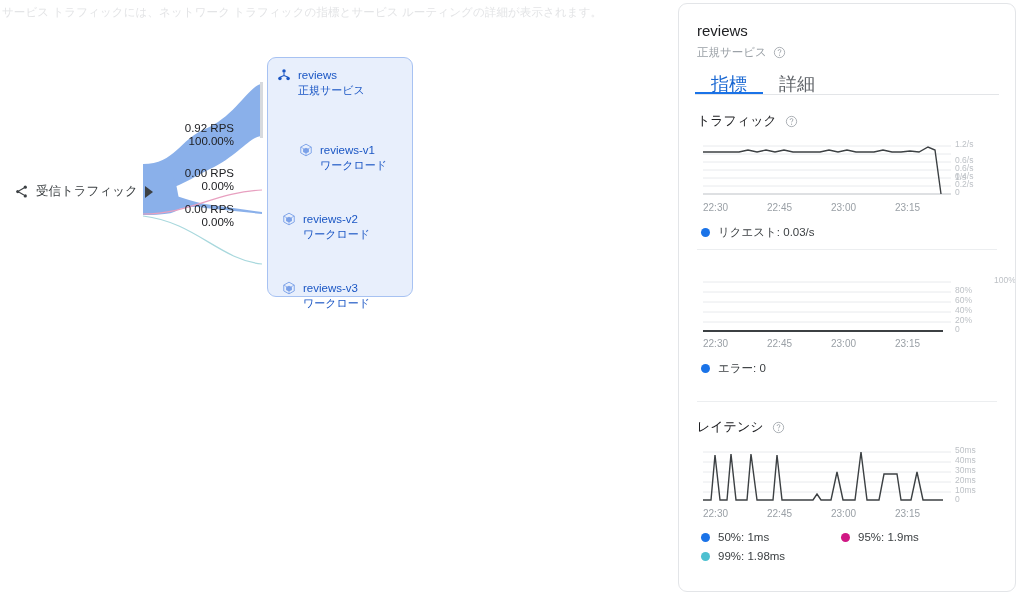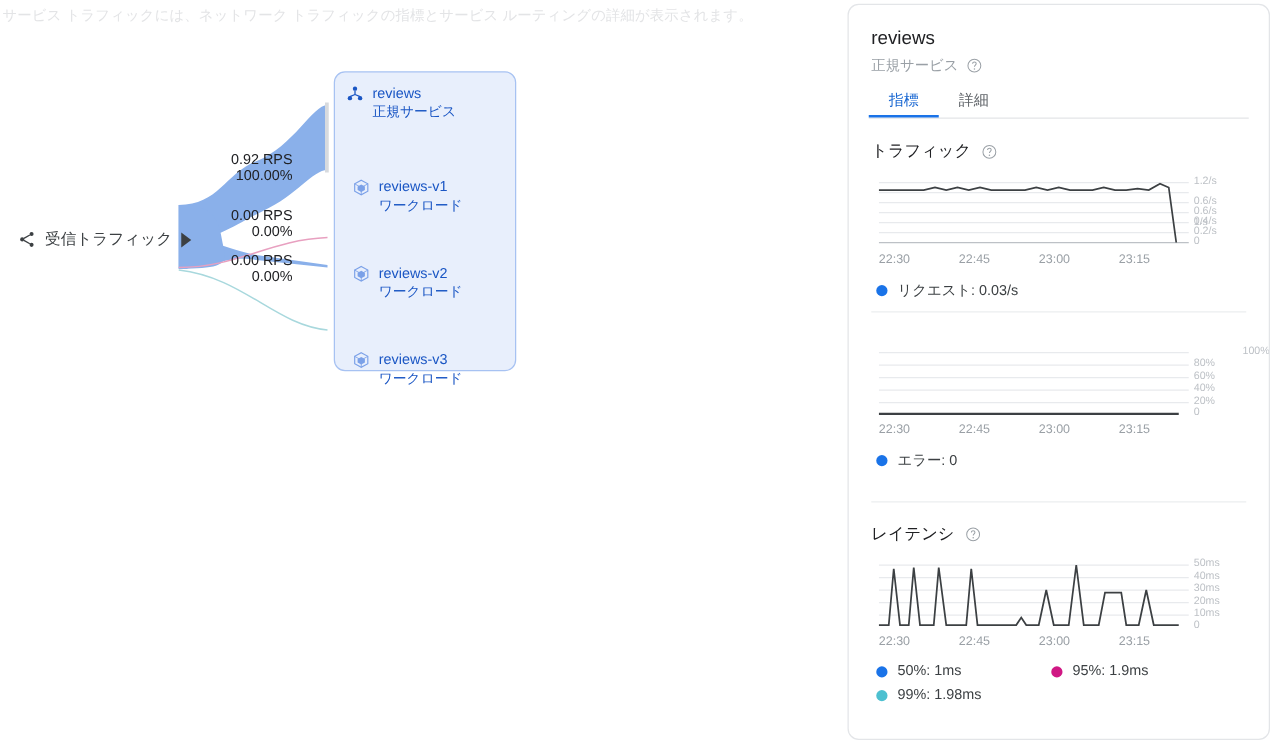--- a/index.html
+++ b/index.html
@@ -58,21 +58,21 @@
     background: #e8effc;
     border: 1px solid #a7c2f2;
     border-radius: 9px;
   }
   .node-row { position: absolute; display: flex; gap: 7px; align-items: flex-start; }
   .node-row .ico { flex: 0 0 auto; margin-top: 1px; }
   .node-txt { line-height: 14px; }
   .node-title { font-size: 11.5px; color: #1a56c4; white-space: nowrap; }
   .node-sub { font-size: 11px; color: #1a56c4; white-space: nowrap; }
   .n-svc  { left: 9px;  top: 9px; }
-  .n-v1   { left: 14px; top: 84px; }
+  .n-v1   { left: 31px; top: 84px; }
   .n-v2   { left: 14px; top: 153px; }
   .n-v3   { left: 14px; top: 222px; }
 
   
   .detail-card {
     position: absolute;
     left: 678px; top: 3px;
     width: 338px; height: 589px;
     background: #fff;
     border: 1px solid #e3e5e8;
@@ -90,21 +90,21 @@
   }
   .help-ico { display: block; }
 
   .tabs {
     position: absolute; left: 16px; top: 64px; right: 16px;
     height: 27px;
     border-bottom: 1px solid #e3e5e8;
     display: flex; gap: 0;
   }
   .tab {
-    font-size: 12px; color: #5f6368;
+    font-size: 18px; color: #5f6368;
     padding: 4px 16px 7px 16px;
     cursor: pointer;
   }
   .tab.active { color: #1967d2; border-bottom: 2.5px solid #1a73e8; }
 
   
   .metric { position: absolute; left: 0; right: 0; }
   .m-traffic { top: 108px; }
   .m-errors  { top: 262px; }
   .m-latency { top: 414px; }

